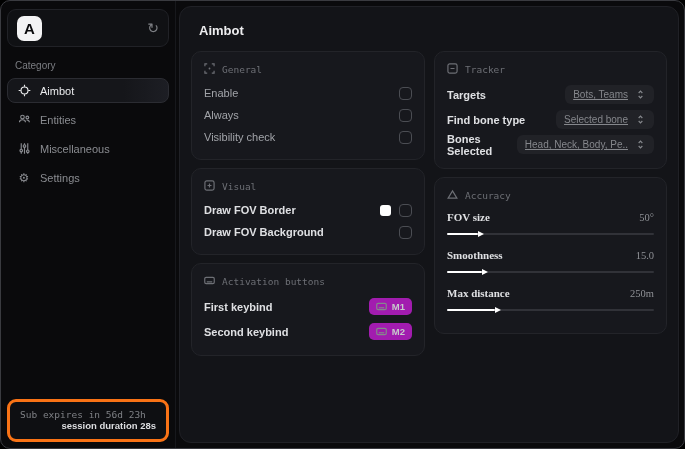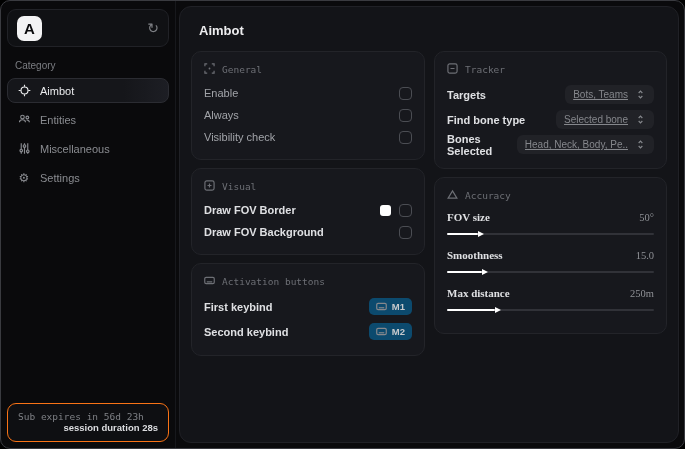--- a/index.html
+++ b/index.html
@@ -22,21 +22,21 @@
   .refresh  { margin-left:auto; color:#7e8085; font-size:14px; line-height:14px; cursor:pointer; }
 
   .cat-label { font-size:10px; color:#7b7d82; margin:13px 0 7px 8px; }
 
   .nav { display:flex; flex-direction:column; }
   .nav-item { display:flex; align-items:center; gap:9px; height:25px; padding:0 9px; border-radius:8px; border:1px solid transparent; color:#8a8c91; font-size:11px; margin-bottom:4px; cursor:pointer; }
   .nav-item.active { background:linear-gradient(90deg,#15161a 0%,#15161a 72%,#1d1e24 100%); border-color:#2b2c32; color:#e9eaec; }
   .nav-item .nicon { width:14px; height:14px; display:flex; align-items:center; justify-content:center; color:inherit; font-size:12px; }
   .nav-item .nicon svg { width:13px; height:13px; stroke:currentColor; fill:none; stroke-width:1.4; }
 
-  .sub-box { margin-top:auto; border:1px solid #f97316; background:#0e0f12; border-radius:9px; padding:7px 10px 8px; }
+  .sub-box { margin-top:auto; border:3px solid #f97316; background:#0e0f12; border-radius:9px; padding:7px 10px 8px; }
   .sub-expires { font-family:"DejaVu Sans Mono", monospace; font-size:9.5px; color:#7e8085; }
   .sub-session { font-size:9.5px; font-weight:700; color:#dcdde0; margin-top:0;text-align:right; }
 
   
   .panel { flex:1; margin:5px 5px 5px 3px; background:#131418; border:1px solid #202126; border-radius:12px; padding:13px 10px 12px; display:flex; flex-direction:column; overflow:hidden; }
   .page-title { font-size:13px; font-weight:700; color:#ededef; margin:3px 0 13px 9px; }
   .cols { display:flex; gap:9px; align-items:flex-start; padding:0 1px; }
   .col { display:flex; flex-direction:column; gap:8px; }
   .col-left { width:234px; }
   .col-right { flex:1; }
@@ -47,21 +47,21 @@
 
   .row { display:flex; align-items:center; justify-content:space-between; height:22px; }
   .row.tall { height:25px; }
   .row-label { font-size:11px; color:#a2a4a9; }
   .row-label.bright { color:#dfe0e3; font-weight:600; }
   .controls { display:flex; align-items:center; gap:8px; }
 
   .checkbox { width:13px; height:13px; border:1.5px solid #4b4d53; border-radius:4px; background:transparent; cursor:pointer; }
   .swatch { width:11px; height:11px; border-radius:3px; cursor:pointer; }
 
-  .keypill { display:flex; align-items:center; gap:5px; background:#0c4a6e; border-radius:5px; padding:2px 7px; height:17px; color:#c7c9cc; font-size:9.5px; font-weight:600; cursor:pointer; }
+  .keypill { display:flex; align-items:center; gap:5px; background:#a21caf; border-radius:5px; padding:2px 7px; height:17px; color:#c7c9cc; font-size:9.5px; font-weight:600; cursor:pointer; }
   .keypill svg, .dd svg { width:11px; height:11px; stroke:#85878c; fill:none; stroke-width:1.3; flex:0 0 auto; }
 
   .dd { display:flex; align-items:center; gap:7px; background:#212227; border-radius:6px; padding:0 8px; height:19px; color:#85878c; font-size:10px; max-width:152px; cursor:pointer; }
   .dd-value { white-space:nowrap; overflow:hidden; text-overflow:ellipsis;text-decoration:underline; }
 
   .slider-group { margin-top:1px;font-family:Liberation Serif, serif; }
   .s-head { display:flex; align-items:center; justify-content:space-between; height:18px; }
   .s-label { font-size:11px; font-weight:600; color:#dfe0e3; }
   .s-value { font-size:10.5px; color:#8f9196; }
   .track { position:relative; height:2px; background:#313238; border-radius:2px; margin:7px 0 11px; cursor:pointer; }

